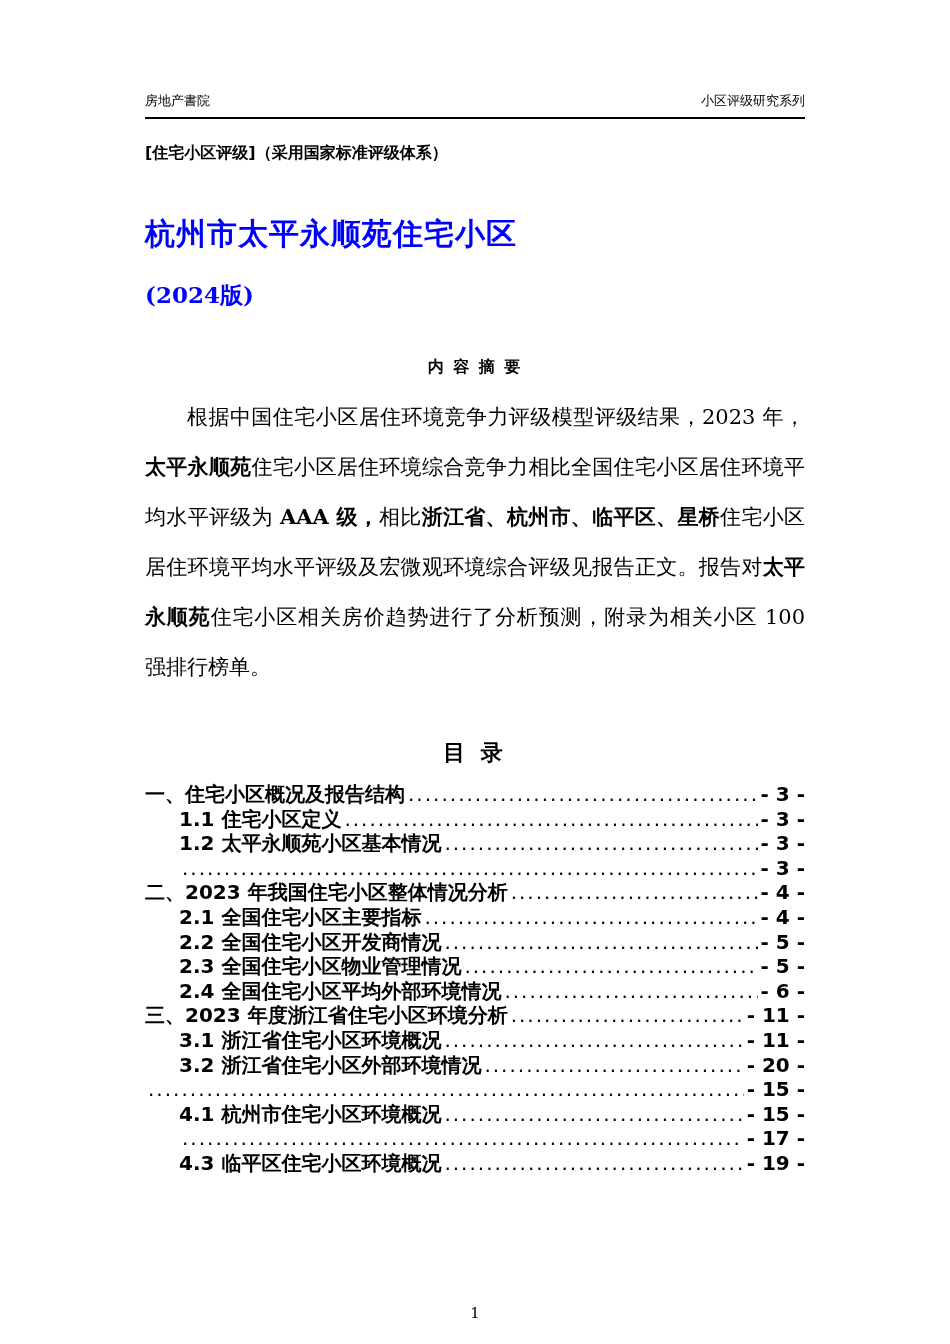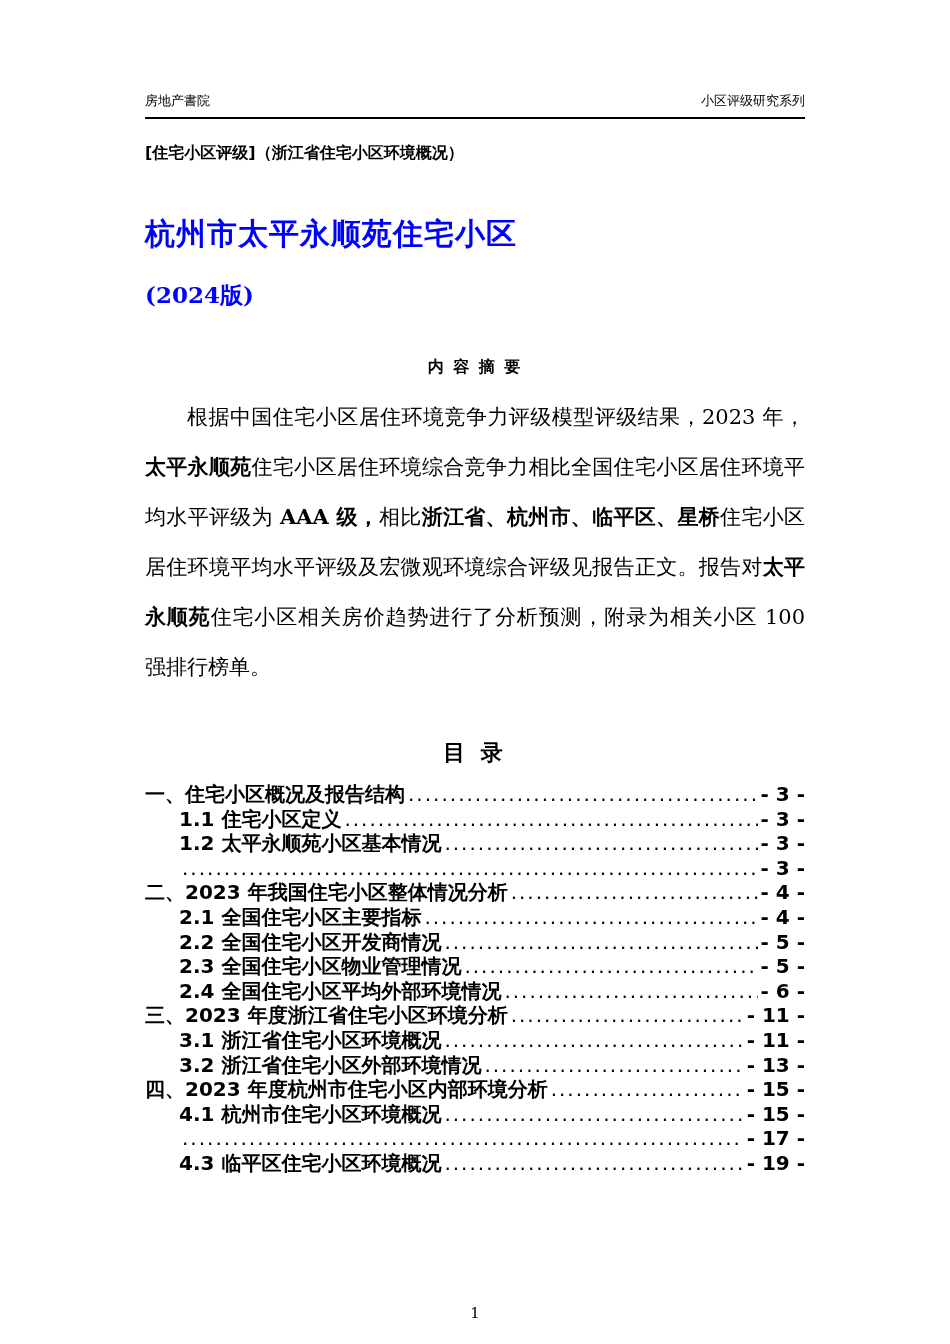--- a/index.html
+++ b/index.html
@@ -112,21 +112,21 @@
 </head>
 <body>
 
 <div class="page">
 
   <div class="doc-header">
     <span>房地产書院</span>
     <span>小区评级研究系列</span>
   </div>
 
-  <div class="series-line">[住宅小区评级]（浙江省住宅小区环境概况）</div>
+  <div class="series-line">[住宅小区评级]（采用国家标准评级体系）</div>
 
   <div class="title-block">
     <div class="title-main title-blue" style="color: rgb(0, 0, 255);">杭州市太平永顺苑住宅小区</div>
     <div class="title-edition title-blue" style="color: rgb(0, 0, 255);">(2024版)</div>
   </div>
 
   <div class="abstract-heading">内 容 摘 要</div>
 
   <p class="abstract-paragraph"><span>根据中国住宅小区居住环境竞争力评级模型评级结果，2023 年，</span><span class="b">太平永顺苑</span><span>住宅小区居住环境综合竞争力相比全国住宅小区居住环境平均水平评级为 </span><span class="b">AAA 级，</span><span>相比</span><span class="b">浙江省、杭州市、临平区、星桥</span><span>住宅小区居住环境平均水平评级及宏微观环境综合评级见报告正文。报告对</span><span class="b">太平永顺苑</span><span>住宅小区相关房价趋势进行了分析预测，附录为相关小区 100 强排行榜单。</span></p>
 
@@ -183,24 +183,23 @@
         <span class="toc-page">- 11 -</span>
       </div>
       <div class="toc-row lvl2">
         <span class="toc-label">3.1 浙江省住宅小区环境概况</span>
         <span class="toc-dots">........................................................................................................................................................................................................</span>
         <span class="toc-page">- 11 -</span>
       </div>
       <div class="toc-row lvl2">
         <span class="toc-label">3.2 浙江省住宅小区外部环境情况</span>
         <span class="toc-dots">........................................................................................................................................................................................................</span>
-        <span class="toc-page">- 13 -</span>
-      </div>
-      <div class="toc-row">
-        <span class="toc-label">四、2023 年度杭州市住宅小区内部环境分析</span>
+        <span class="toc-page">- 20 -</span>
+      </div>
+      <div class="toc-row">
         <span class="toc-dots">........................................................................................................................................................................................................</span>
         <span class="toc-page">- 15 -</span>
       </div>
       <div class="toc-row lvl2">
         <span class="toc-label">4.1 杭州市住宅小区环境概况</span>
         <span class="toc-dots">........................................................................................................................................................................................................</span>
         <span class="toc-page">- 15 -</span>
       </div>
       <div class="toc-row lvl2">
         <span class="toc-dots">........................................................................................................................................................................................................</span>

